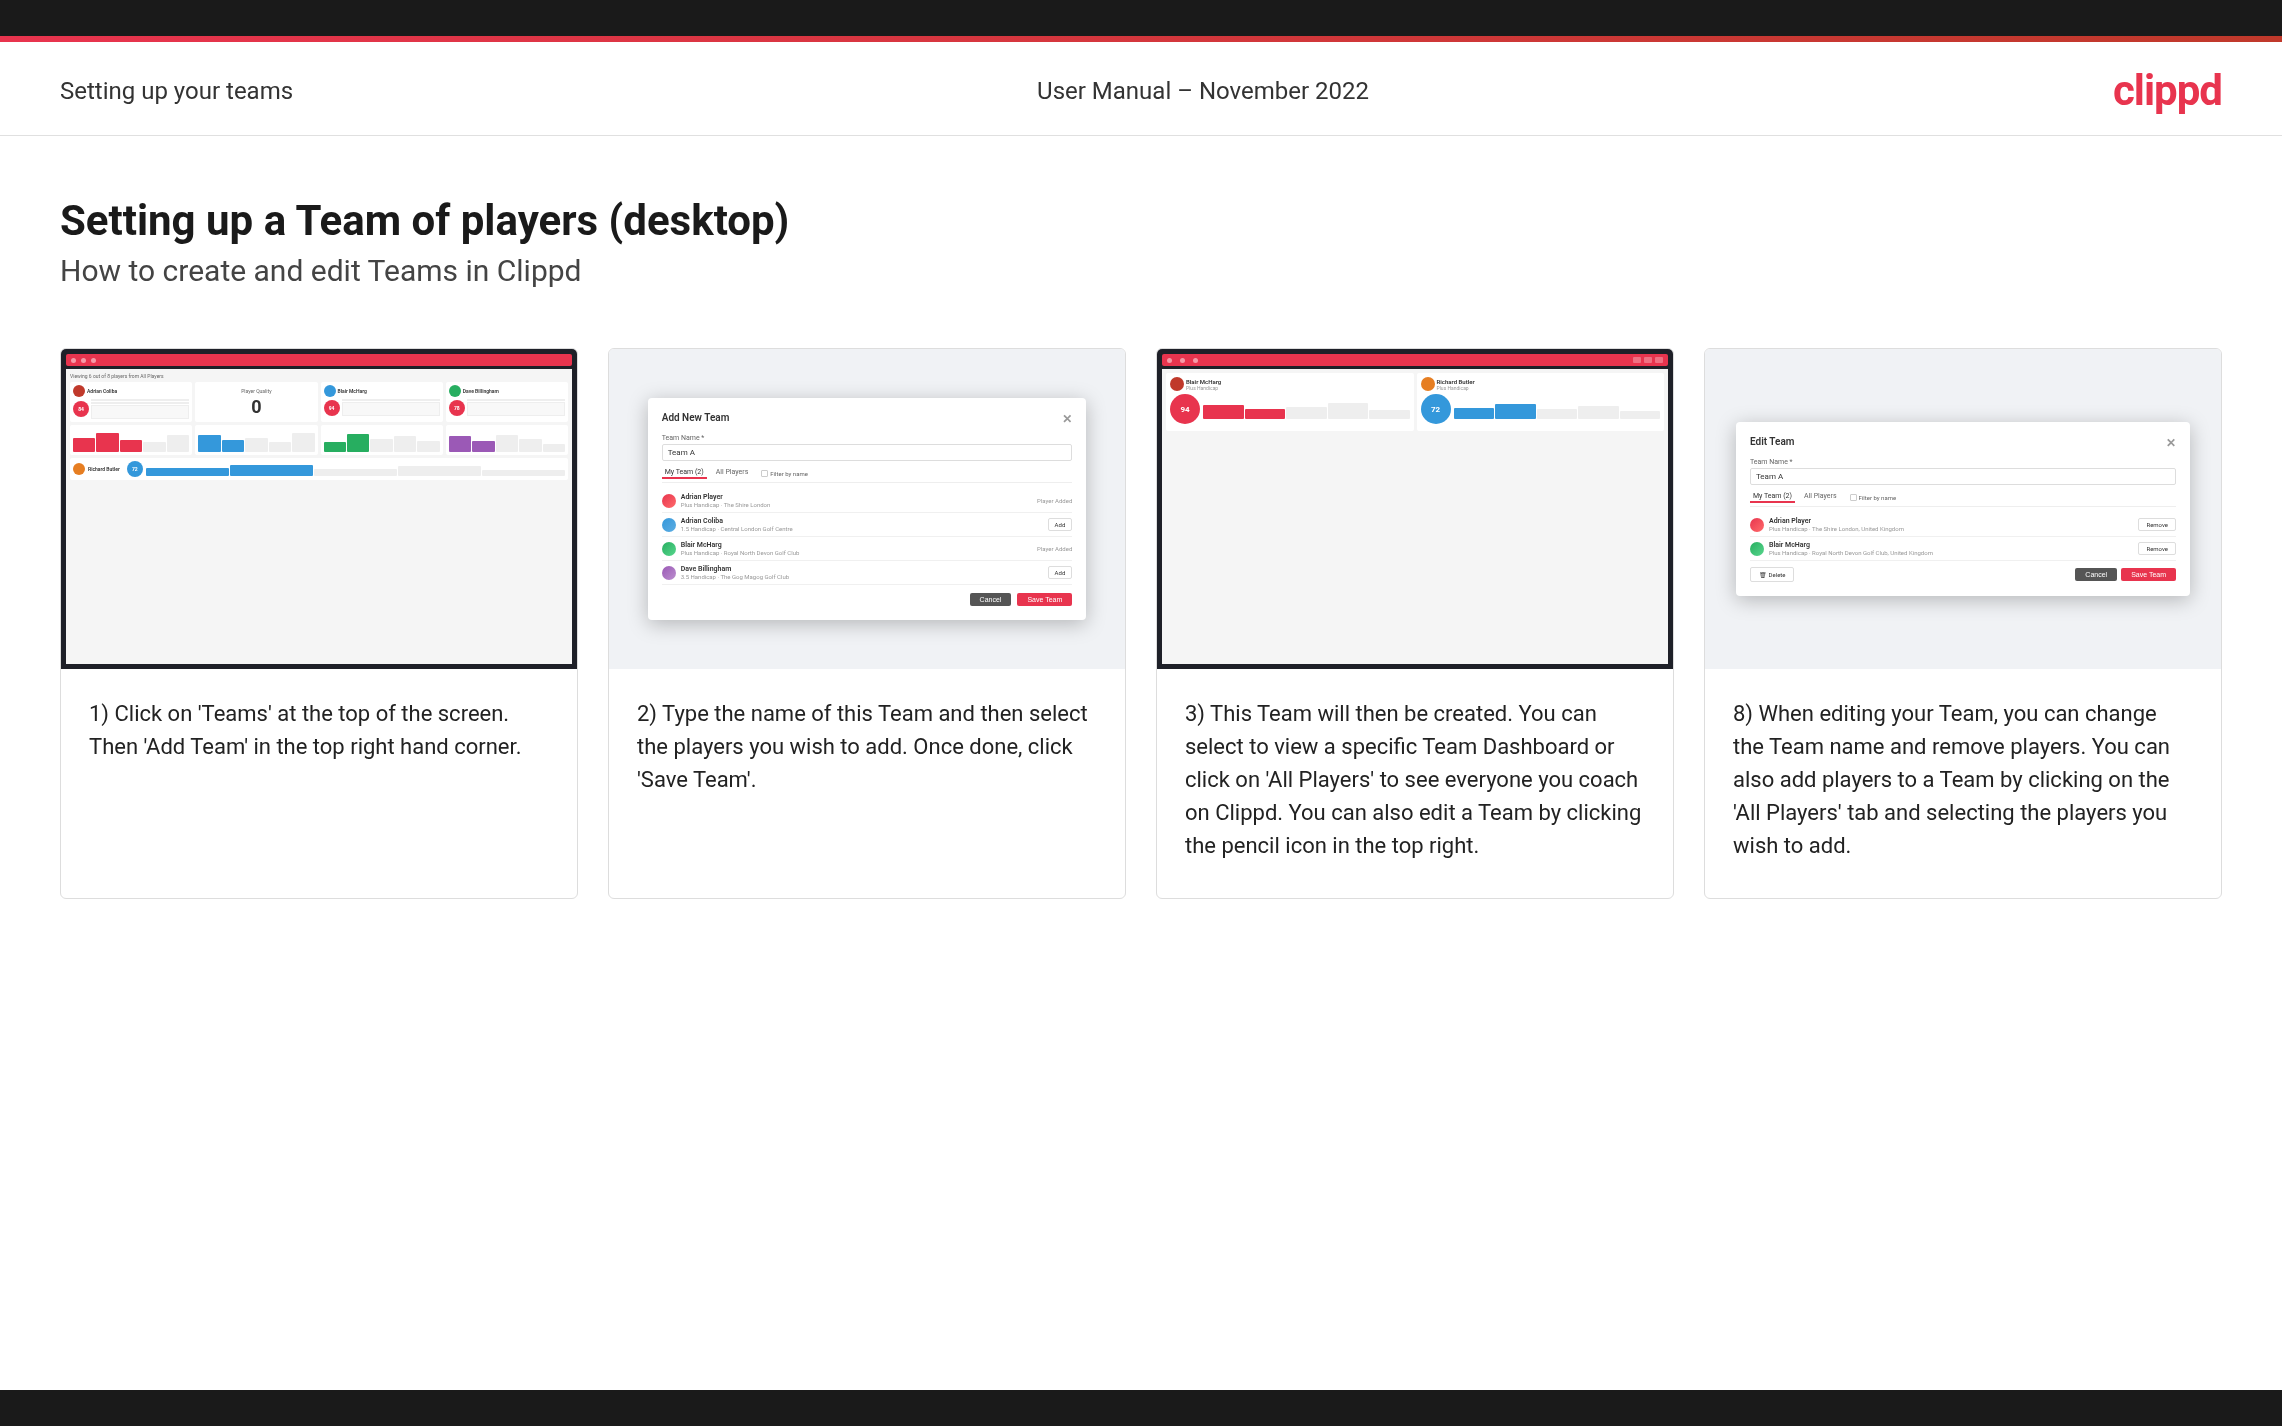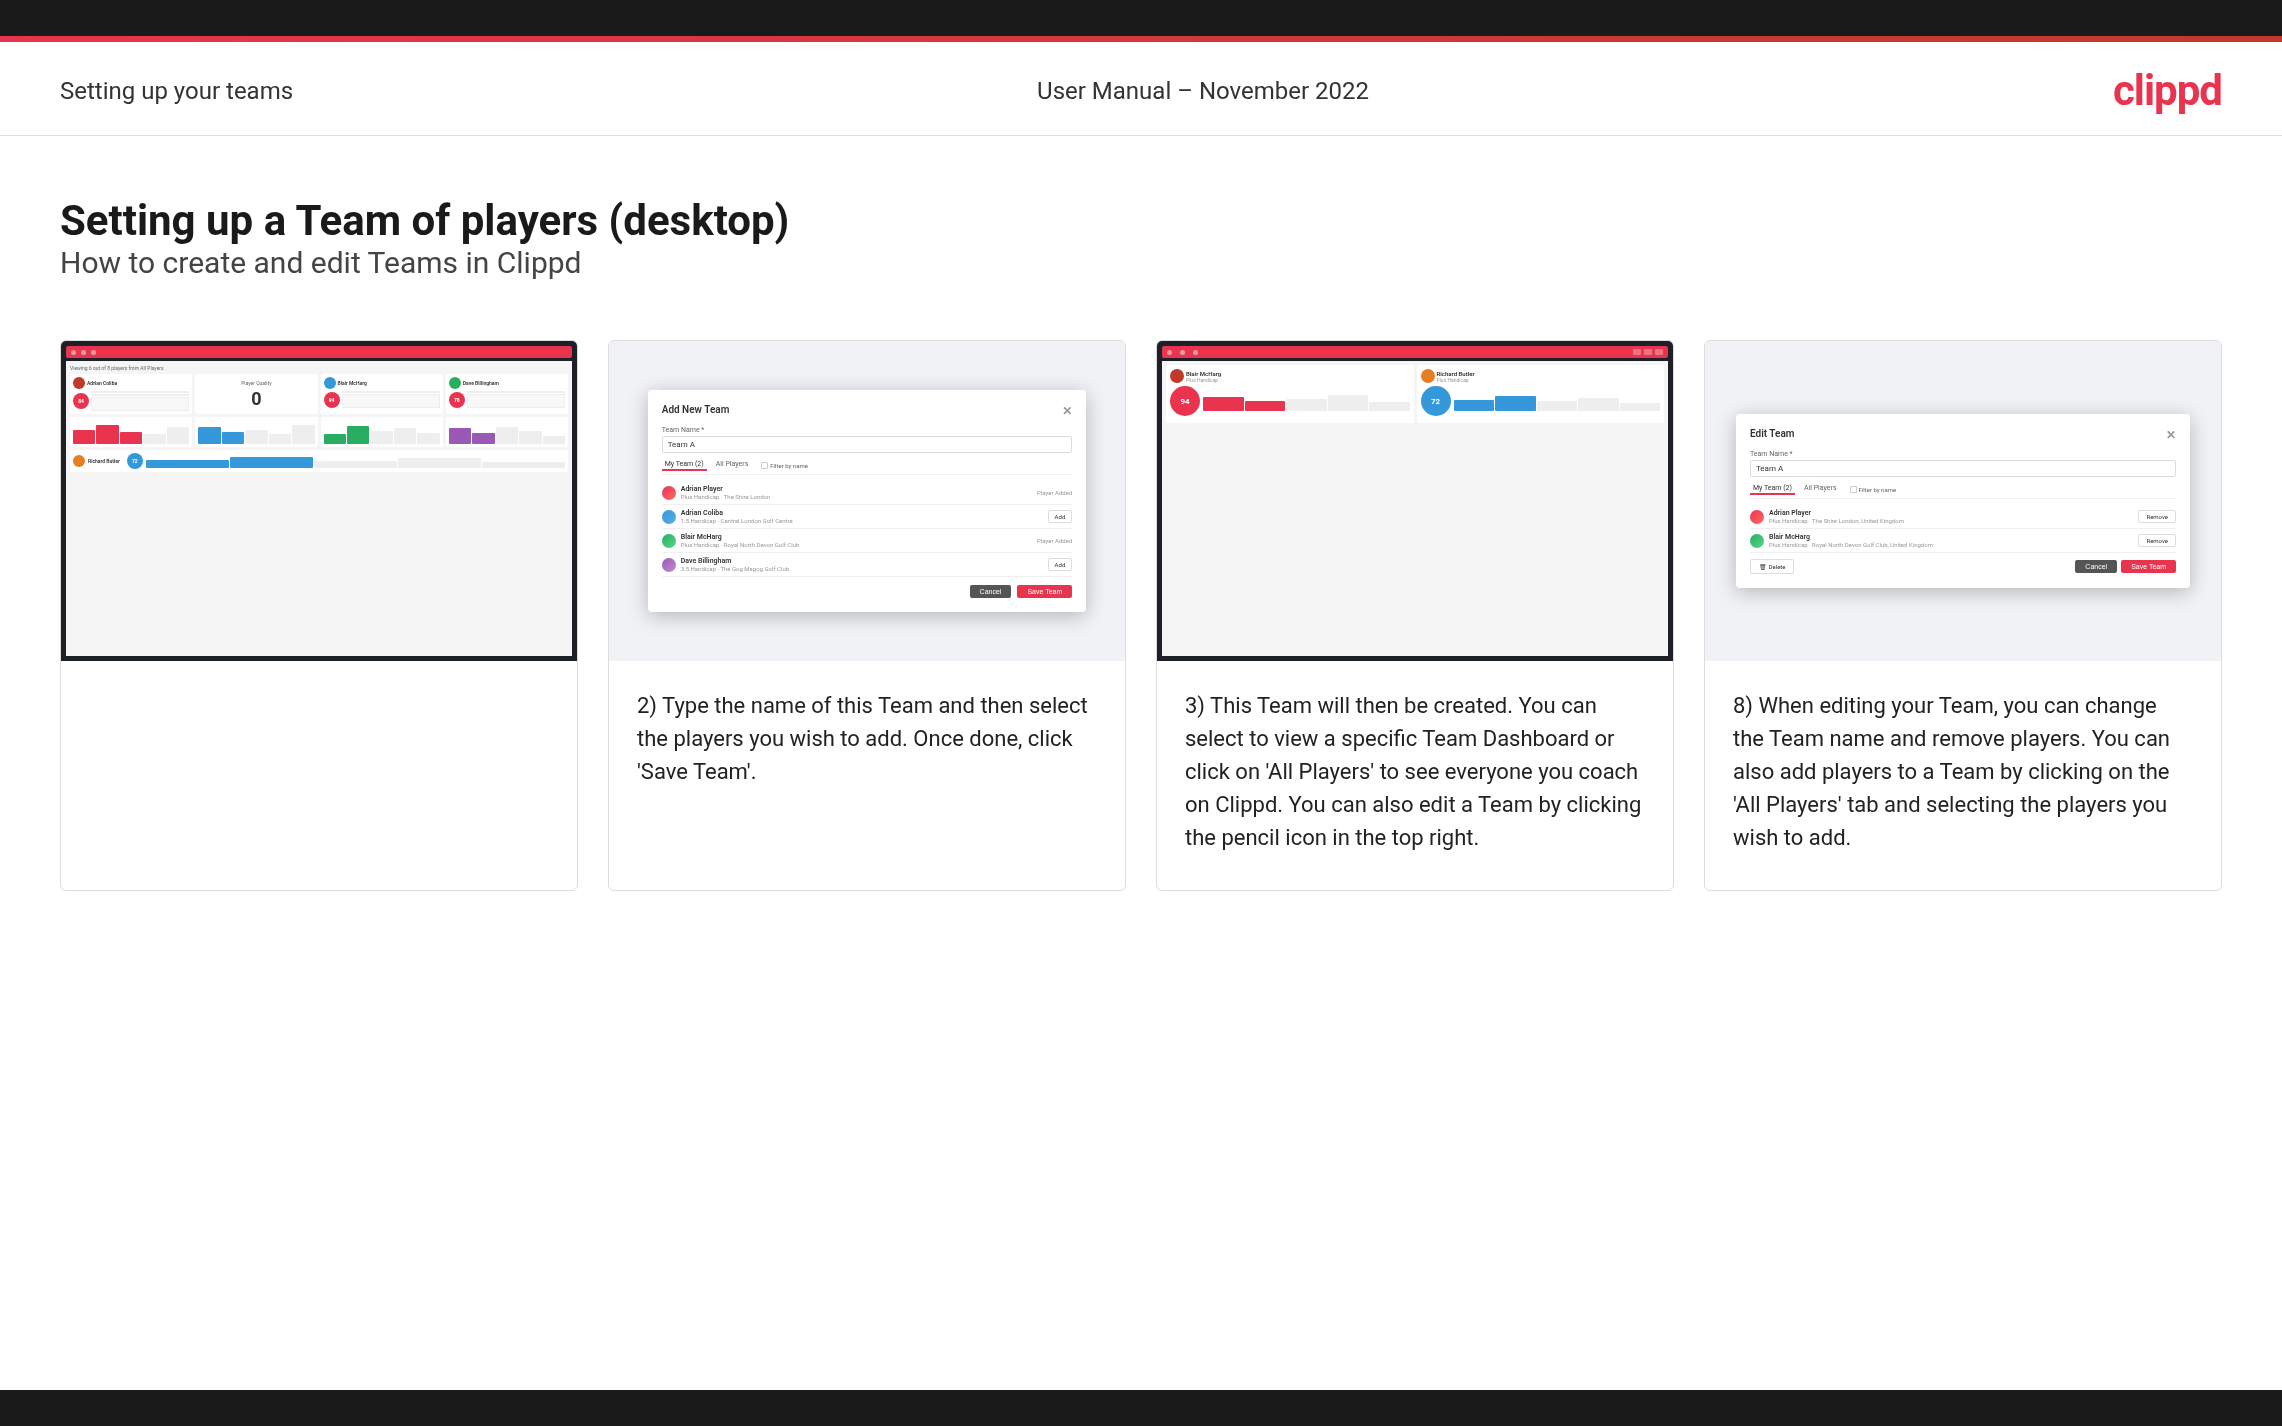--- a/index.html
+++ b/index.html
@@ -54,21 +54,21 @@
 
     
     .main {
       padding: 60px 60px 40px 60px;
     }
 
     .page-title {
       font-size: 42px;
       font-weight: 700;
       color: #1a1a1a;
-      margin-bottom: 0;
+      margin-bottom: 8px;
     }
 
     .page-subtitle {
       font-size: 30px;
       color: #444;
       margin-bottom: 60px;
     }
 
     
     .cards-row {
@@ -399,20 +399,21 @@
                 <div style="flex:1;background:#3498db;height:60%;border-radius:1px;"></div>
                 <div style="flex:1;background:#3498db;height:80%;border-radius:1px;"></div>
                 <div style="flex:1;background:#eee;height:50%;border-radius:1px;"></div>
                 <div style="flex:1;background:#eee;height:70%;border-radius:1px;"></div>
                 <div style="flex:1;background:#eee;height:40%;border-radius:1px;"></div>
               </div>
             </div>
           </div>
         </div>
       </div>
+      <div class="card-text">1) Click on 'Teams' at the top of the screen. Then 'Add Team' in the top right hand corner.</div>
     </div>
 
     <div class="card">
       <div class="card-screenshot">
 
         <div class="mock-modal">
           <div class="mock-modal-header">
             <span>Add New Team</span>
             <span class="mock-modal-close">✕</span>
           </div>

